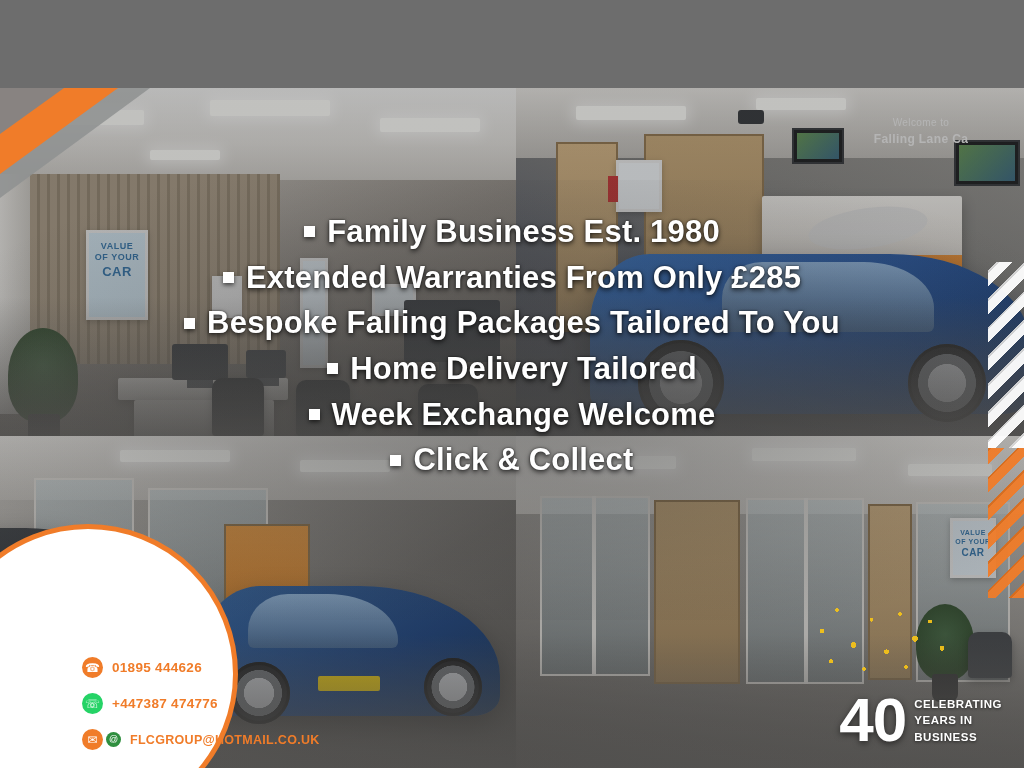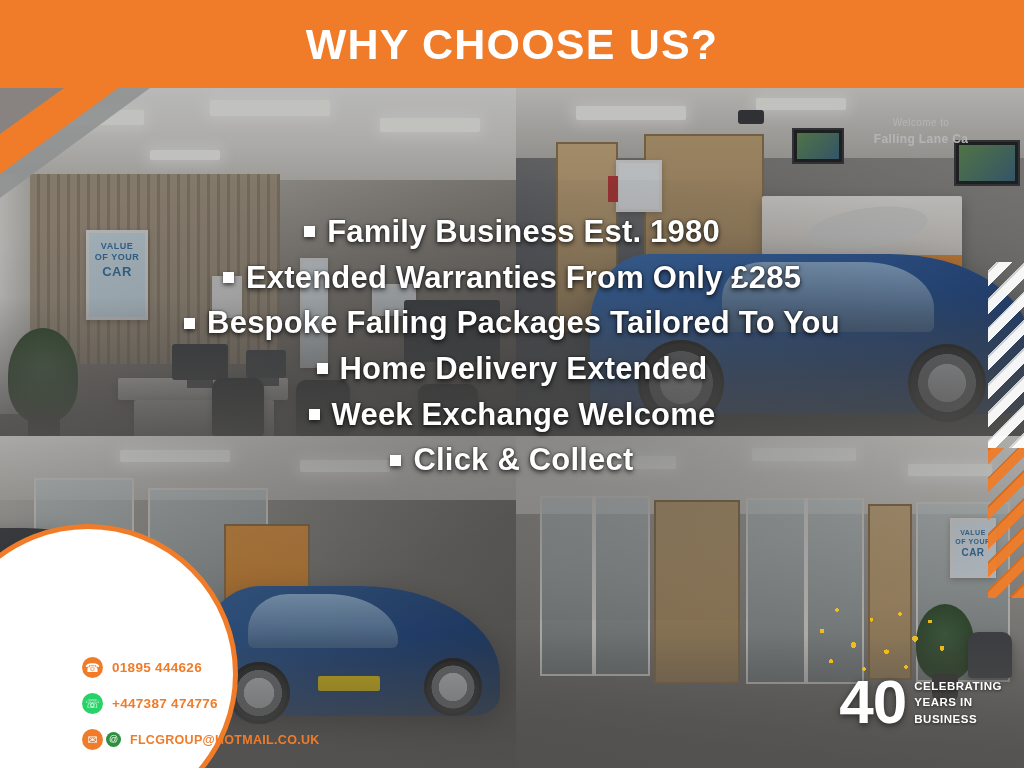--- a/index.html
+++ b/index.html
@@ -209,21 +209,21 @@
     color:#fff; font-size:12px; line-height:1;
   }
   .ic-phone { background:#f07c29; }
   .ic-wa { background:#25d366; }
   .ic-mail { background:#f07c29; }
   .ic-mail-2 { background:#2f8f3f; }
   .mail-pair { display:flex; gap:3px; align-items:center; }
 
   
   .badge40 {
-    position:absolute; right:22px; bottom:40px; z-index:18;
+    position:absolute; right:22px; bottom:22px; z-index:18;
     display:flex; align-items:center; gap:8px;
   }
   .badge-num {
     color:#ffffff; font-size:62px; font-weight:bold; line-height:.82;
     letter-spacing:-1px; position:relative;
     text-shadow: 0 2px 6px rgba(0,0,0,.55);
   }
   .badge-txt {
     color:#ffffff; font-size:11.5px; font-weight:bold; line-height:1.45;
     letter-spacing:.5px; text-transform:uppercase;
@@ -365,23 +365,20 @@
       <div class="plant" style="left:400px; top:168px; width:58px; height:76px;"></div>
       <div class="plantpot" style="left:416px; top:238px; width:26px; height:28px;"></div>
       <div class="chair" style="left:452px; top:196px; width:44px; height:46px; background:#3b3e42;"></div>
       <div class="floor"></div>
     </div>
 
     <div class="veil"></div>
     <div class="center-wash"></div>
   </div>
 
-  <div class="header">
-    <h1>WHY CHOOSE US?</h1>
-  </div>
 
   <div class="corner-tl">
     <div class="tri-grey"></div>
     <div class="tri-orange"></div>
     <div class="tri-cut"></div>
   </div>
   <div class="stripes-right"></div>
   <div class="stripes-right-2"></div>
 
   <div class="bullets">
@@ -392,21 +389,21 @@
     <div class="bullet-row">
       <span class="bullet-mark"></span>
       <span>Extended Warranties From Only £285</span>
     </div>
     <div class="bullet-row">
       <span class="bullet-mark"></span>
       <span>Bespoke Falling Packages Tailored To You</span>
     </div>
     <div class="bullet-row">
       <span class="bullet-mark"></span>
-      <span>Home Delivery Extended</span>
+      <span>Home Delivery Tailored</span>
     </div>
     <div class="bullet-row">
       <span class="bullet-mark"></span>
       <span>Week Exchange Welcome</span>
     </div>
     <div class="bullet-row">
       <span class="bullet-mark"></span>
       <span>Click &amp; Collect</span>
     </div>
   </div>

